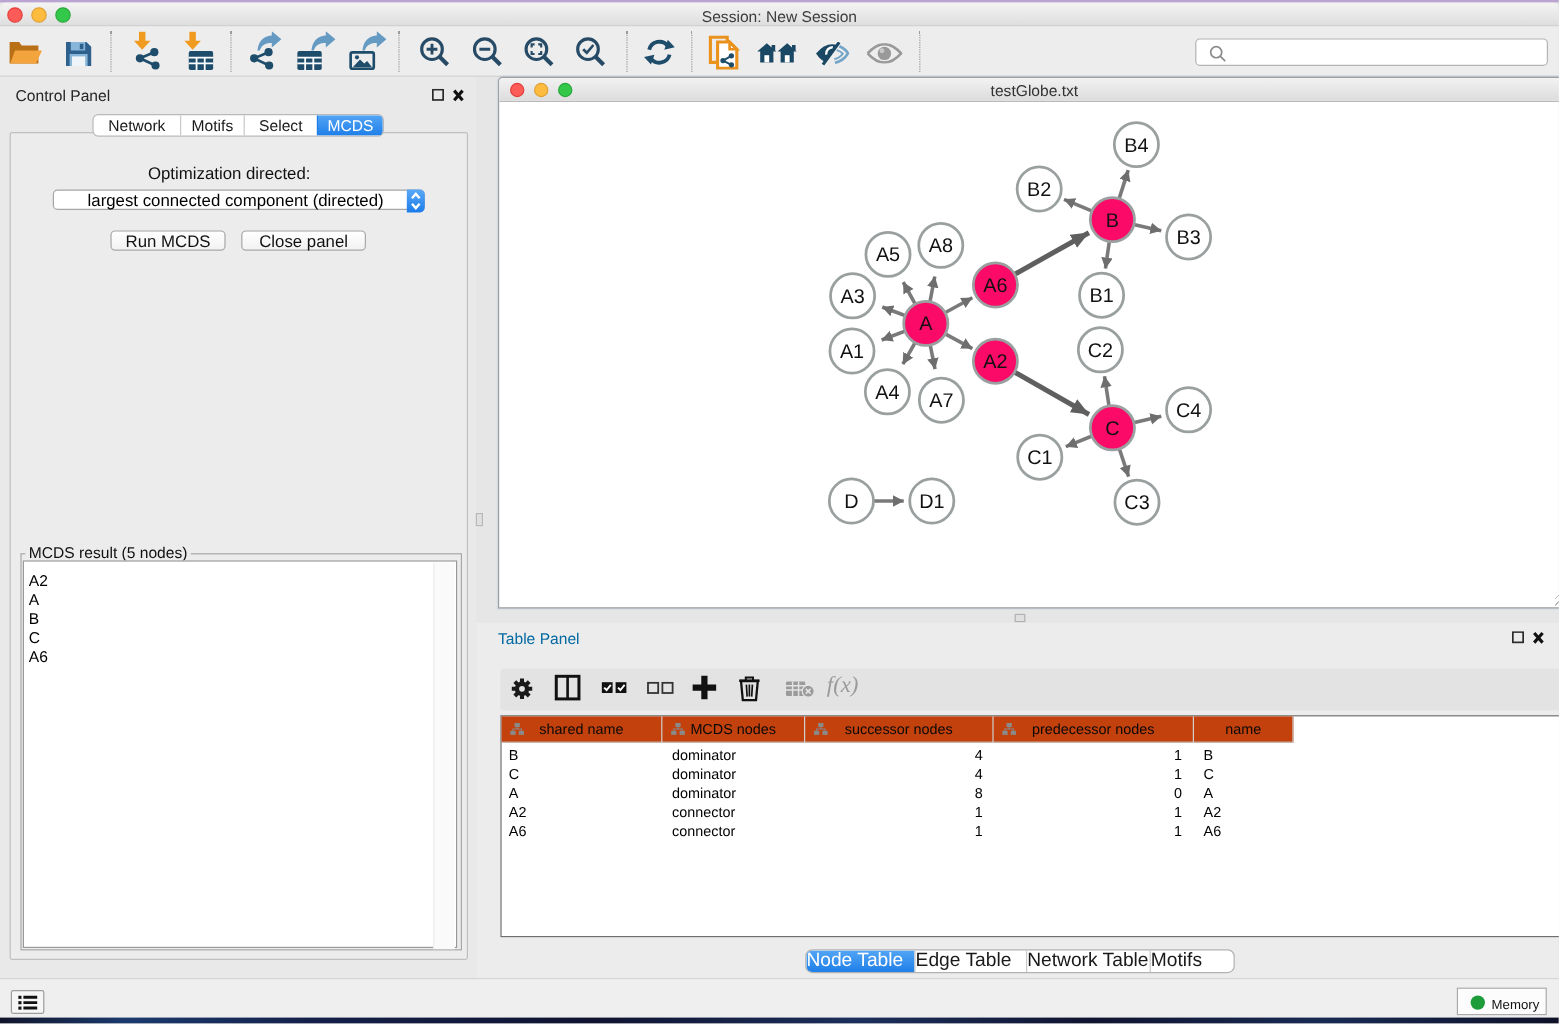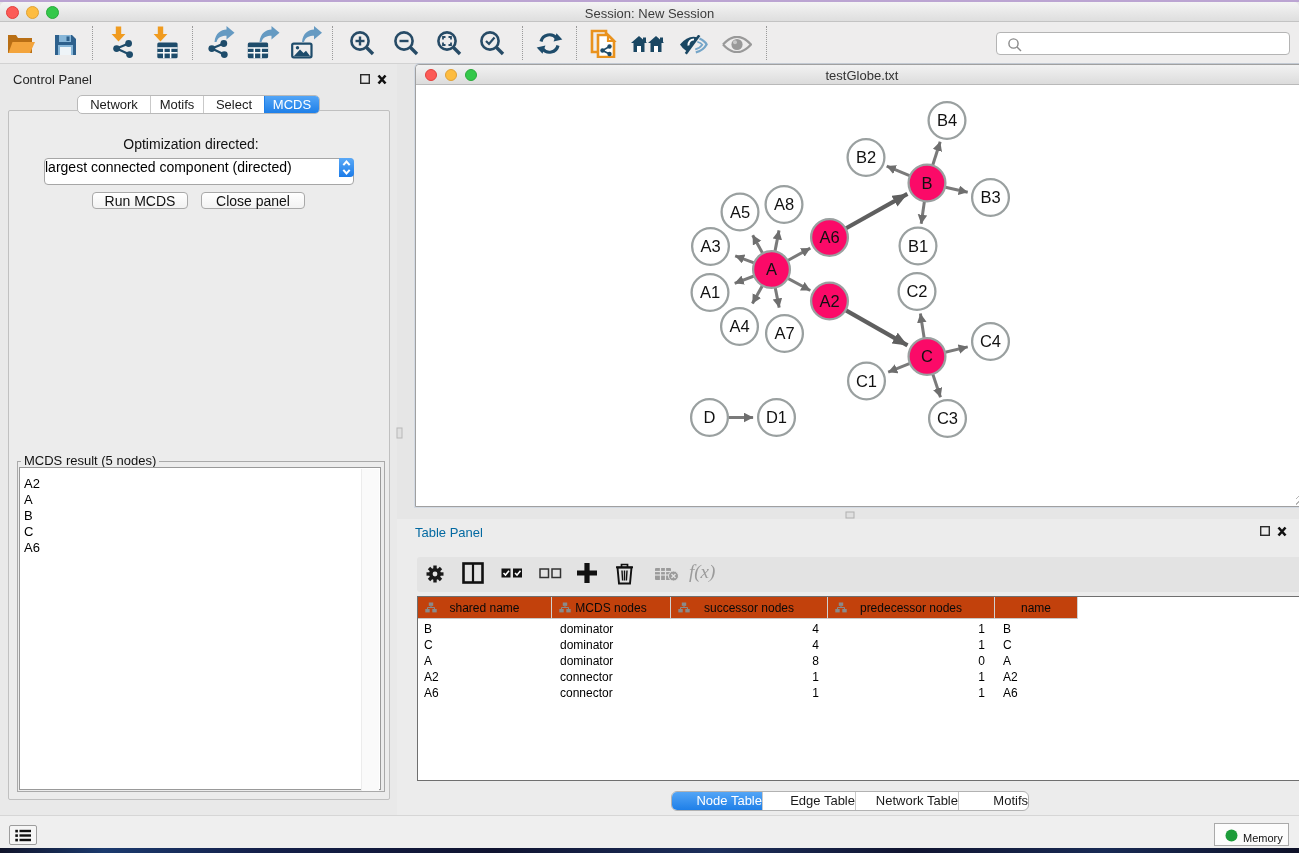--- a/index.html
+++ b/index.html
@@ -14,21 +14,21 @@
 
 #cp{left:0;top:64px;width:397px;height:751px;background:#e9e9e9}
 #cp .title{position:absolute;left:13px;top:8px;font-size:13px;color:#252525}
 #cppanel{left:8px;top:46px;width:382px;height:690px;background:#ececec;border:1px solid #c0c0c0;border-radius:2px}
 #tabs{left:77px;top:31px;height:19px;display:flex;border:1px solid #b9b9b9;border-radius:5px;overflow:hidden;background:#fff}
 #tabs div{font-size:13px;color:#1a1a1a;text-align:center;line-height:17px;border-left:1px solid #c9c9c9}
 #tabs div:first-child{border-left:none}
 #tabs .on{background:linear-gradient(#53a5f6,#1e7fe8);color:#fff;border-left-color:#1e7fe8}
 .btn{position:absolute;background:linear-gradient(#ffffff,#f2f2f2);border:1px solid #a9a9a9;border-radius:4px;font-size:14px;color:#111;text-align:center}
 #optlab{left:0;top:72px;width:382px;text-align:center;font-size:14px;color:#111}
-#combo{left:44px;top:94px;width:310px;height:27px;background:#fff;border:1px solid #a6a6a6;border-radius:4px;font-size:14px;color:#000;line-height:17px;padding-left:0}
+#combo{left:44px;top:94px;width:310px;height:17px;background:#fff;border:1px solid #a6a6a6;border-radius:4px;font-size:14px;color:#000;line-height:17px;padding-left:28px}
 #combo .step{position:absolute;right:-1px;top:-1px;width:15px;height:19px;background:linear-gradient(#5aa9f7,#1c7ce9);border-radius:0 4px 4px 0}
 
 #grp{left:17px;top:391px;width:368px;height:337px}
 #grp .bord{position:absolute;left:0;top:6px;width:100%;height:331px;border:1px solid #a9a9a9}
 #grp .lab{position:absolute;left:4px;top:-1px;background:#ececec;padding:0 3px;font-size:13px;line-height:13px;color:#111}
 #grp .list{position:absolute;left:2px;top:12px;width:362px;height:323px;background:#fff;border:1px solid #999}
 #grp .sb{position:absolute;right:1px;top:1px;width:18px;height:322px;background:#fafafa;border-left:1px solid #ececec}
 #grp .it{position:absolute;left:4px;font-size:13px;color:#000}
 
 #win{left:415px;top:64px;width:894px;height:443px;background:#fff;border:1px solid #a0a0a0;border-radius:4px 4px 0 0;box-shadow:0 0 0 1px rgba(130,165,215,.18)}
@@ -40,21 +40,21 @@
 
 #tp{left:397px;top:519px;width:902px;height:296px;background:#ececec}
 #tp .title{position:absolute;left:18px;top:6px;font-size:13px;color:#0369a1}
 #tptools{left:20px;top:38px;width:1271px;height:35px;background:#e3e3e3;border-radius:3px}
 #tbl{left:20px;top:77px;width:1271px;height:185px;background:#fff;border:1px solid #6f6f6f}
 #thead{position:absolute;left:0;top:0;height:22px;background:#c2410c;border-bottom:1px solid #c8c8c8}
 .th{position:absolute;top:0;height:22px;border-right:1px solid #d0d0d0;font-size:12px;color:#0a0a0a;text-align:center;line-height:22px}
 .td{position:absolute;font-size:12px;color:#000;height:16px;line-height:16px}
 
 #btabs{left:274px;top:272px;height:20px;display:flex;border:1px solid #b2b2b2;border-radius:6px;overflow:hidden;background:#fff}
-#btabs div{font-size:13px;color:#1a1a1a;text-align:right;line-height:18px;border-left:1px solid #c9c9c9}
+#btabs div{font-size:16px;color:#1a1a1a;text-align:left;line-height:18px;border-left:1px solid #c9c9c9}
 #btabs div:first-child{border-left:none}
 #btabs .on{background:linear-gradient(#53a5f6,#1e7fe8);color:#fff;border-left-color:#1e7fe8}
 
 #status{left:0;top:815px;width:1299px;height:33px;background:#efefef;border-top:1px solid #d6d6d6}
 #lstbtn{left:9px;top:9px;width:28px;height:20px;background:#f6f6f6;border:1px solid #9d9d9d;border-radius:2px}
 #membtn{left:1214px;top:7px;width:75px;height:23px;background:#fcfcfc;border:1px solid #aaa;font-size:11px;color:#111}
 #dock{left:0;top:848px;width:1299px;height:5px;background:linear-gradient(90deg,#10142a 0%,#1b3a6e 8%,#14204a 20%,#0f1330 38%,#1c2f5c 55%,#101430 70%,#182a54 85%,#0e1128 100%)}
 .ic{position:absolute}
 </style></head>
 <body>

